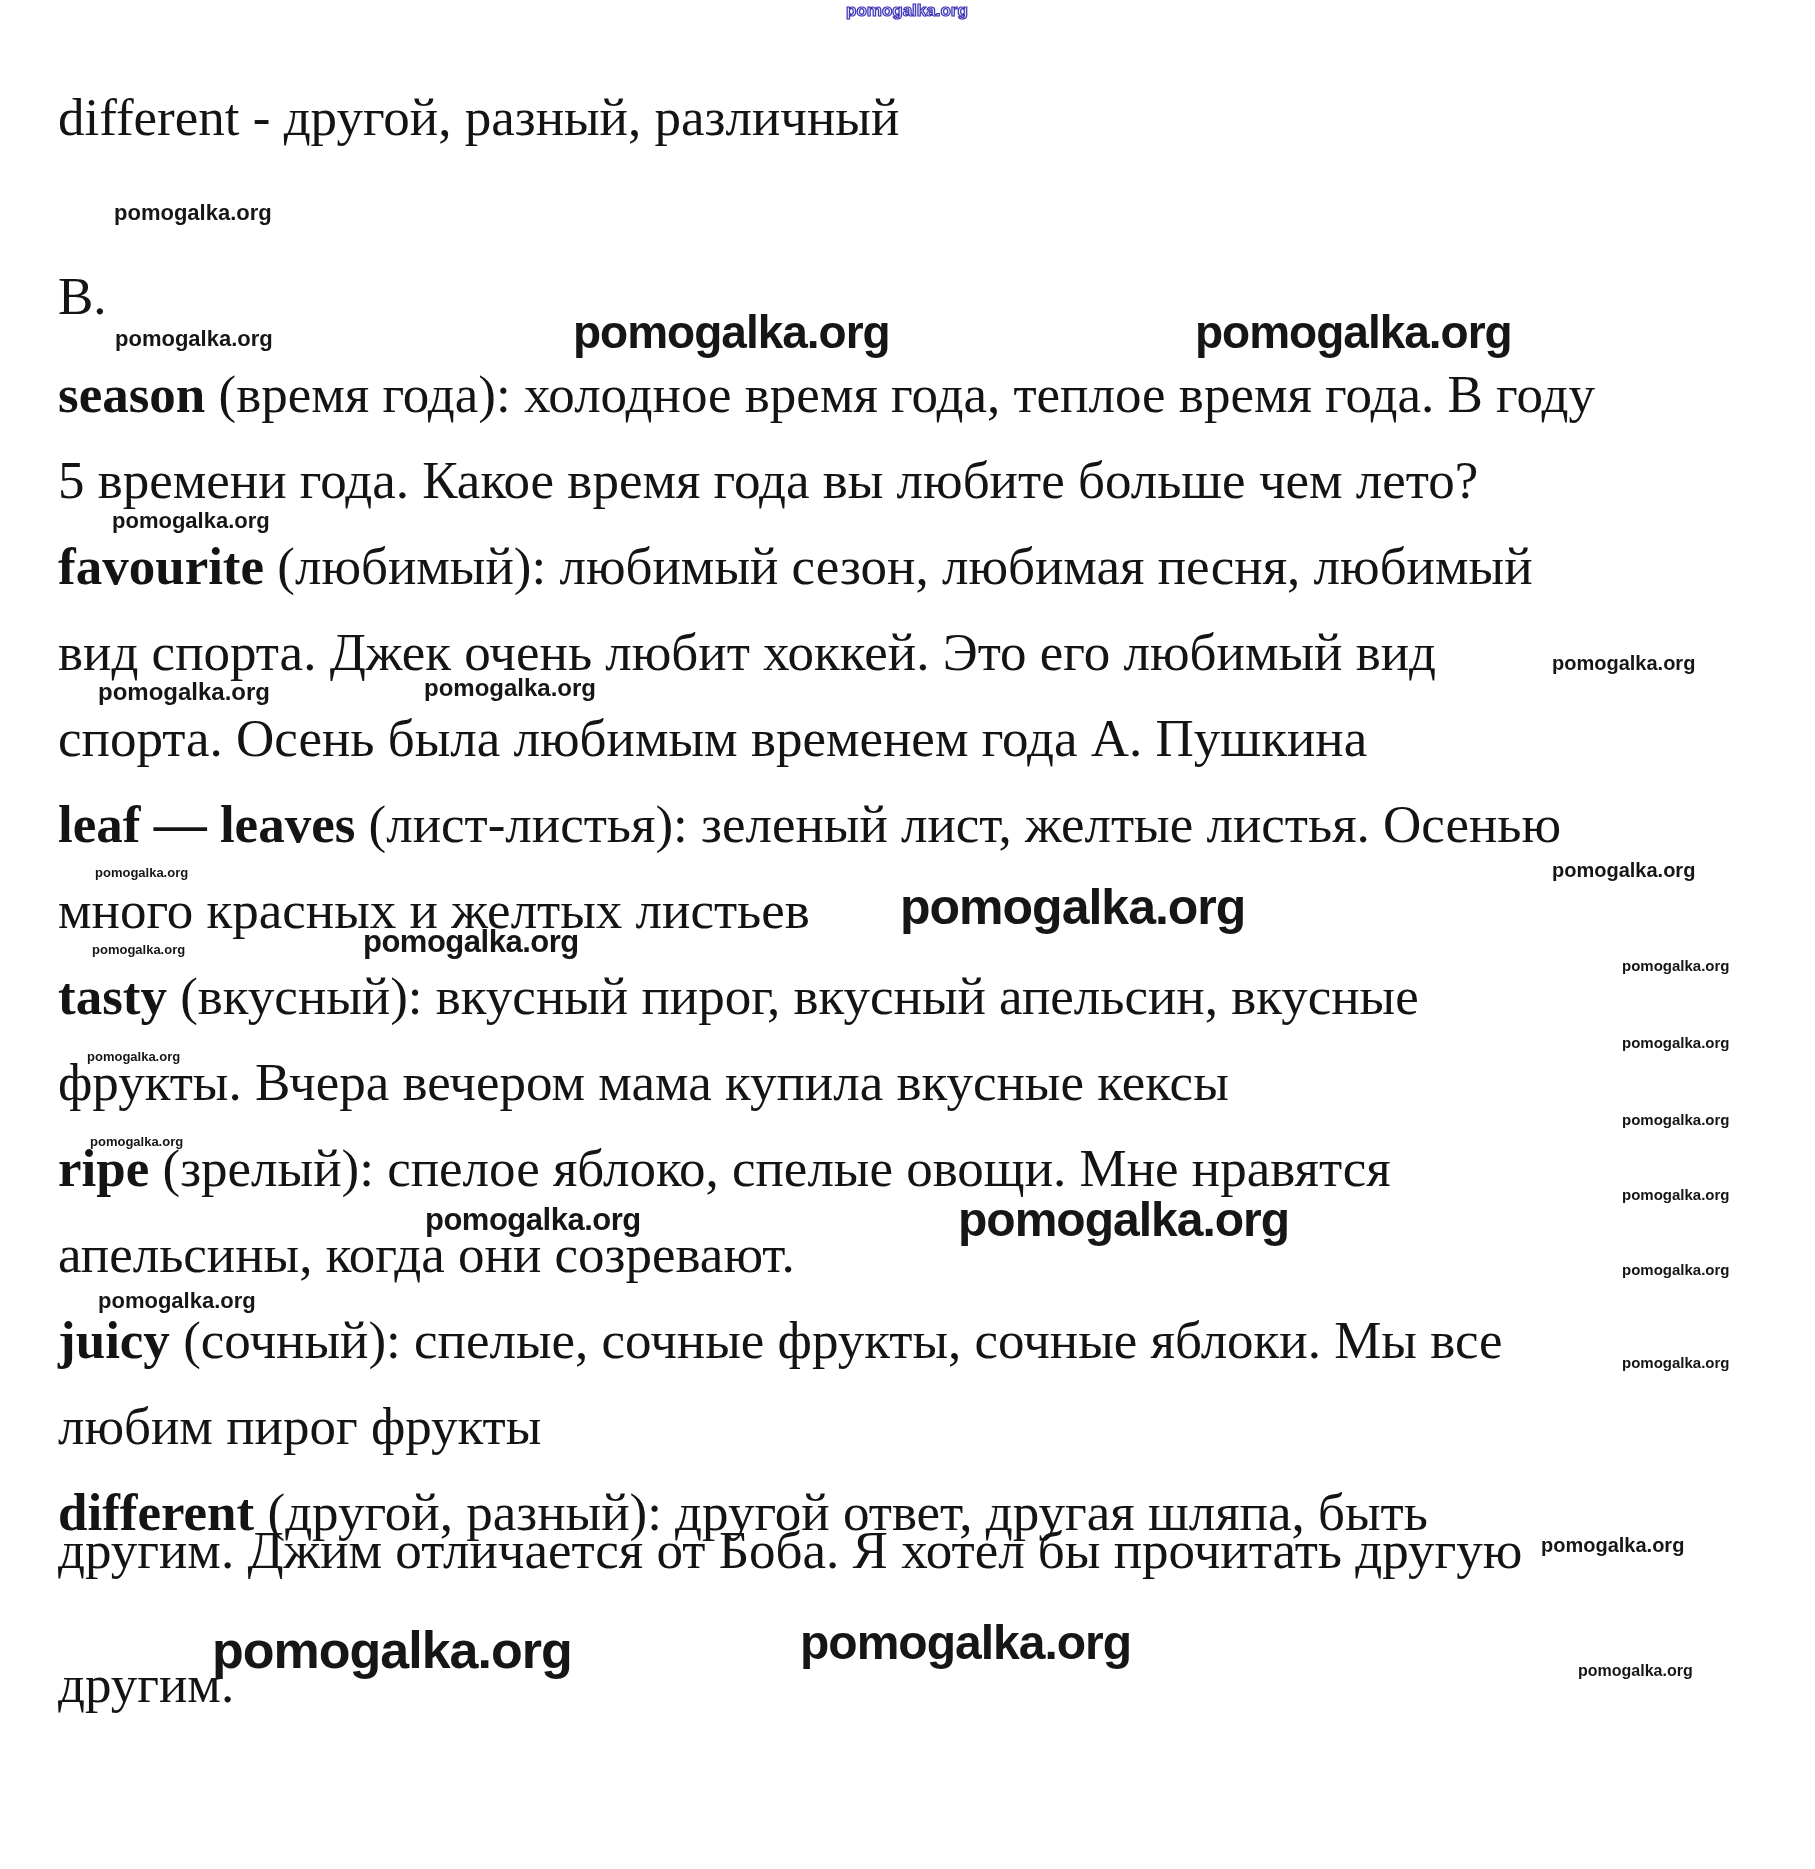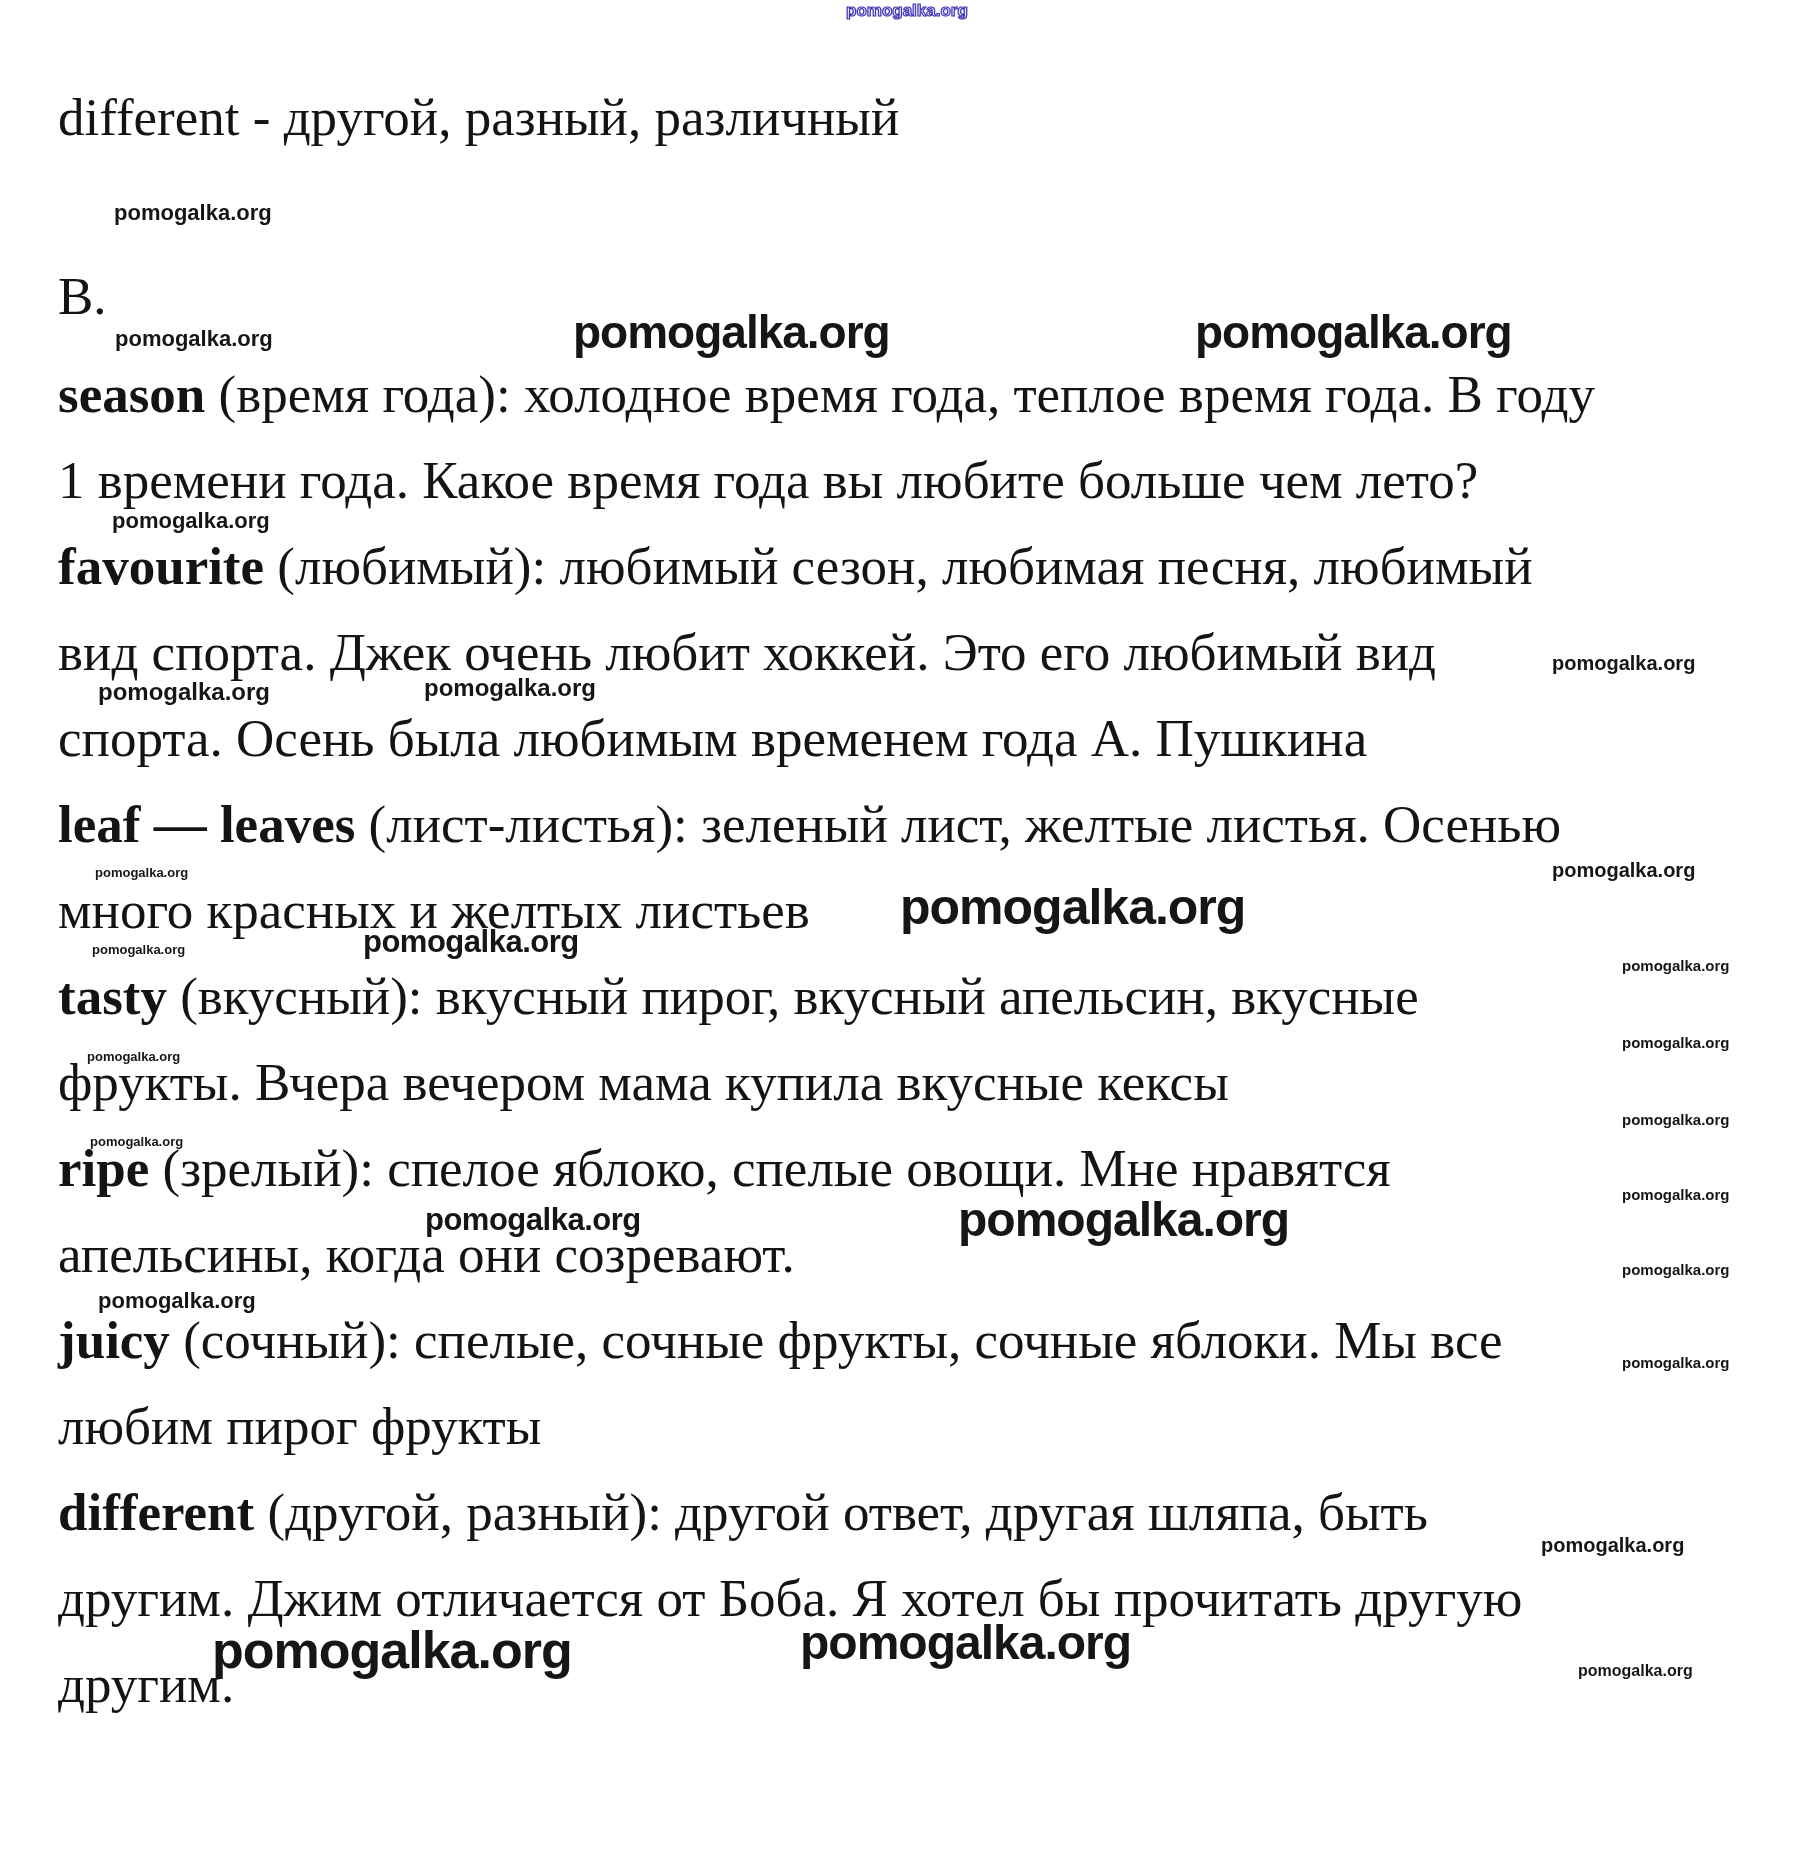--- a/index.html
+++ b/index.html
@@ -44,34 +44,34 @@
   }
 </style>
 </head>
 <body>
 
 <div class="page">
   <div>
       <div class="tline" style="top: 91px; left: 58px;">different - другой, разный, различный</div>
       <div class="tline" style="top: 270px; left: 58px;">B.</div>
       <div class="tline" style="top: 368px; left: 58px;"><b>season</b> (время года): холодное время года, теплое время года. В году</div>
-      <div class="tline" style="top: 454px; left: 58px;">1 времени года. Какое время года вы любите больше чем лето?</div>
+      <div class="tline" style="top: 454px; left: 58px;">5 времени года. Какое время года вы любите больше чем лето?</div>
       <div class="tline" style="top: 540px; left: 58px;"><b>favourite</b> (любимый): любимый сезон, любимая песня, любимый</div>
       <div class="tline" style="top: 626px; left: 58px;">вид спорта. Джек очень любит хоккей. Это его любимый вид</div>
       <div class="tline" style="top: 712px; left: 58px;">спорта. Осень была любимым временем года А. Пушкина</div>
       <div class="tline" style="top: 798px; left: 58px; text-align: center;"><b>leaf — leaves</b> (лист-листья): зеленый лист, желтые листья. Осенью</div>
       <div class="tline" style="top: 884px; left: 58px;">много красных и желтых листьев</div>
       <div class="tline" style="top: 970px; left: 58px;"><b>tasty</b> (вкусный): вкусный пирог, вкусный апельсин, вкусные</div>
       <div class="tline" style="top: 1056px; left: 58px;">фрукты. Вчера вечером мама купила вкусные кексы</div>
       <div class="tline" style="top: 1142px; left: 58px;"><b>ripe</b> (зрелый): спелое яблоко, спелые овощи. Мне нравятся</div>
       <div class="tline" style="top: 1228px; left: 58px;">апельсины, когда они созревают.</div>
       <div class="tline" style="top: 1314px; left: 58px; text-align: center;"><b>juicy</b> (сочный): спелые, сочные фрукты, сочные яблоки. Мы все</div>
       <div class="tline" style="top: 1400px; left: 58px;">любим пирог фрукты</div>
       <div class="tline" style="top: 1486px; left: 58px;"><b>different</b> (другой, разный): другой ответ, другая шляпа, быть</div>
-      <div class="tline" style="top: 1572px; left: 58px;">другим. Джим отличается от Боба. Я хотел бы прочитать другую</div>
+      <div class="tline" style="top: 1524px; left: 58px;">другим. Джим отличается от Боба. Я хотел бы прочитать другую</div>
       <div class="tline" style="top: 1658px; left: 58px;">другим.</div>
     </div>
   <div>
       <span class="wm wm-blue" style="left: 846px; top: 2px; font-size: 17px;">pomogalka.org</span>
       <span class="wm wm-small" style="left: 114px; top: 202px; font-size: 22px;">pomogalka.org</span>
       <span class="wm wm-small" style="left: 115px; top: 328px; font-size: 22px;">pomogalka.org</span>
       <span class="wm wm-big" style="left: 573px; top: 309px; font-size: 46px;">pomogalka.org</span>
       <span class="wm wm-big" style="left: 1195px; top: 309px; font-size: 46px;">pomogalka.org</span>
       <span class="wm wm-small" style="left: 112px; top: 510px; font-size: 22px;">pomogalka.org</span>
       <span class="wm wm-small" style="left: 98px; top: 680px; font-size: 24px;">pomogalka.org</span>

